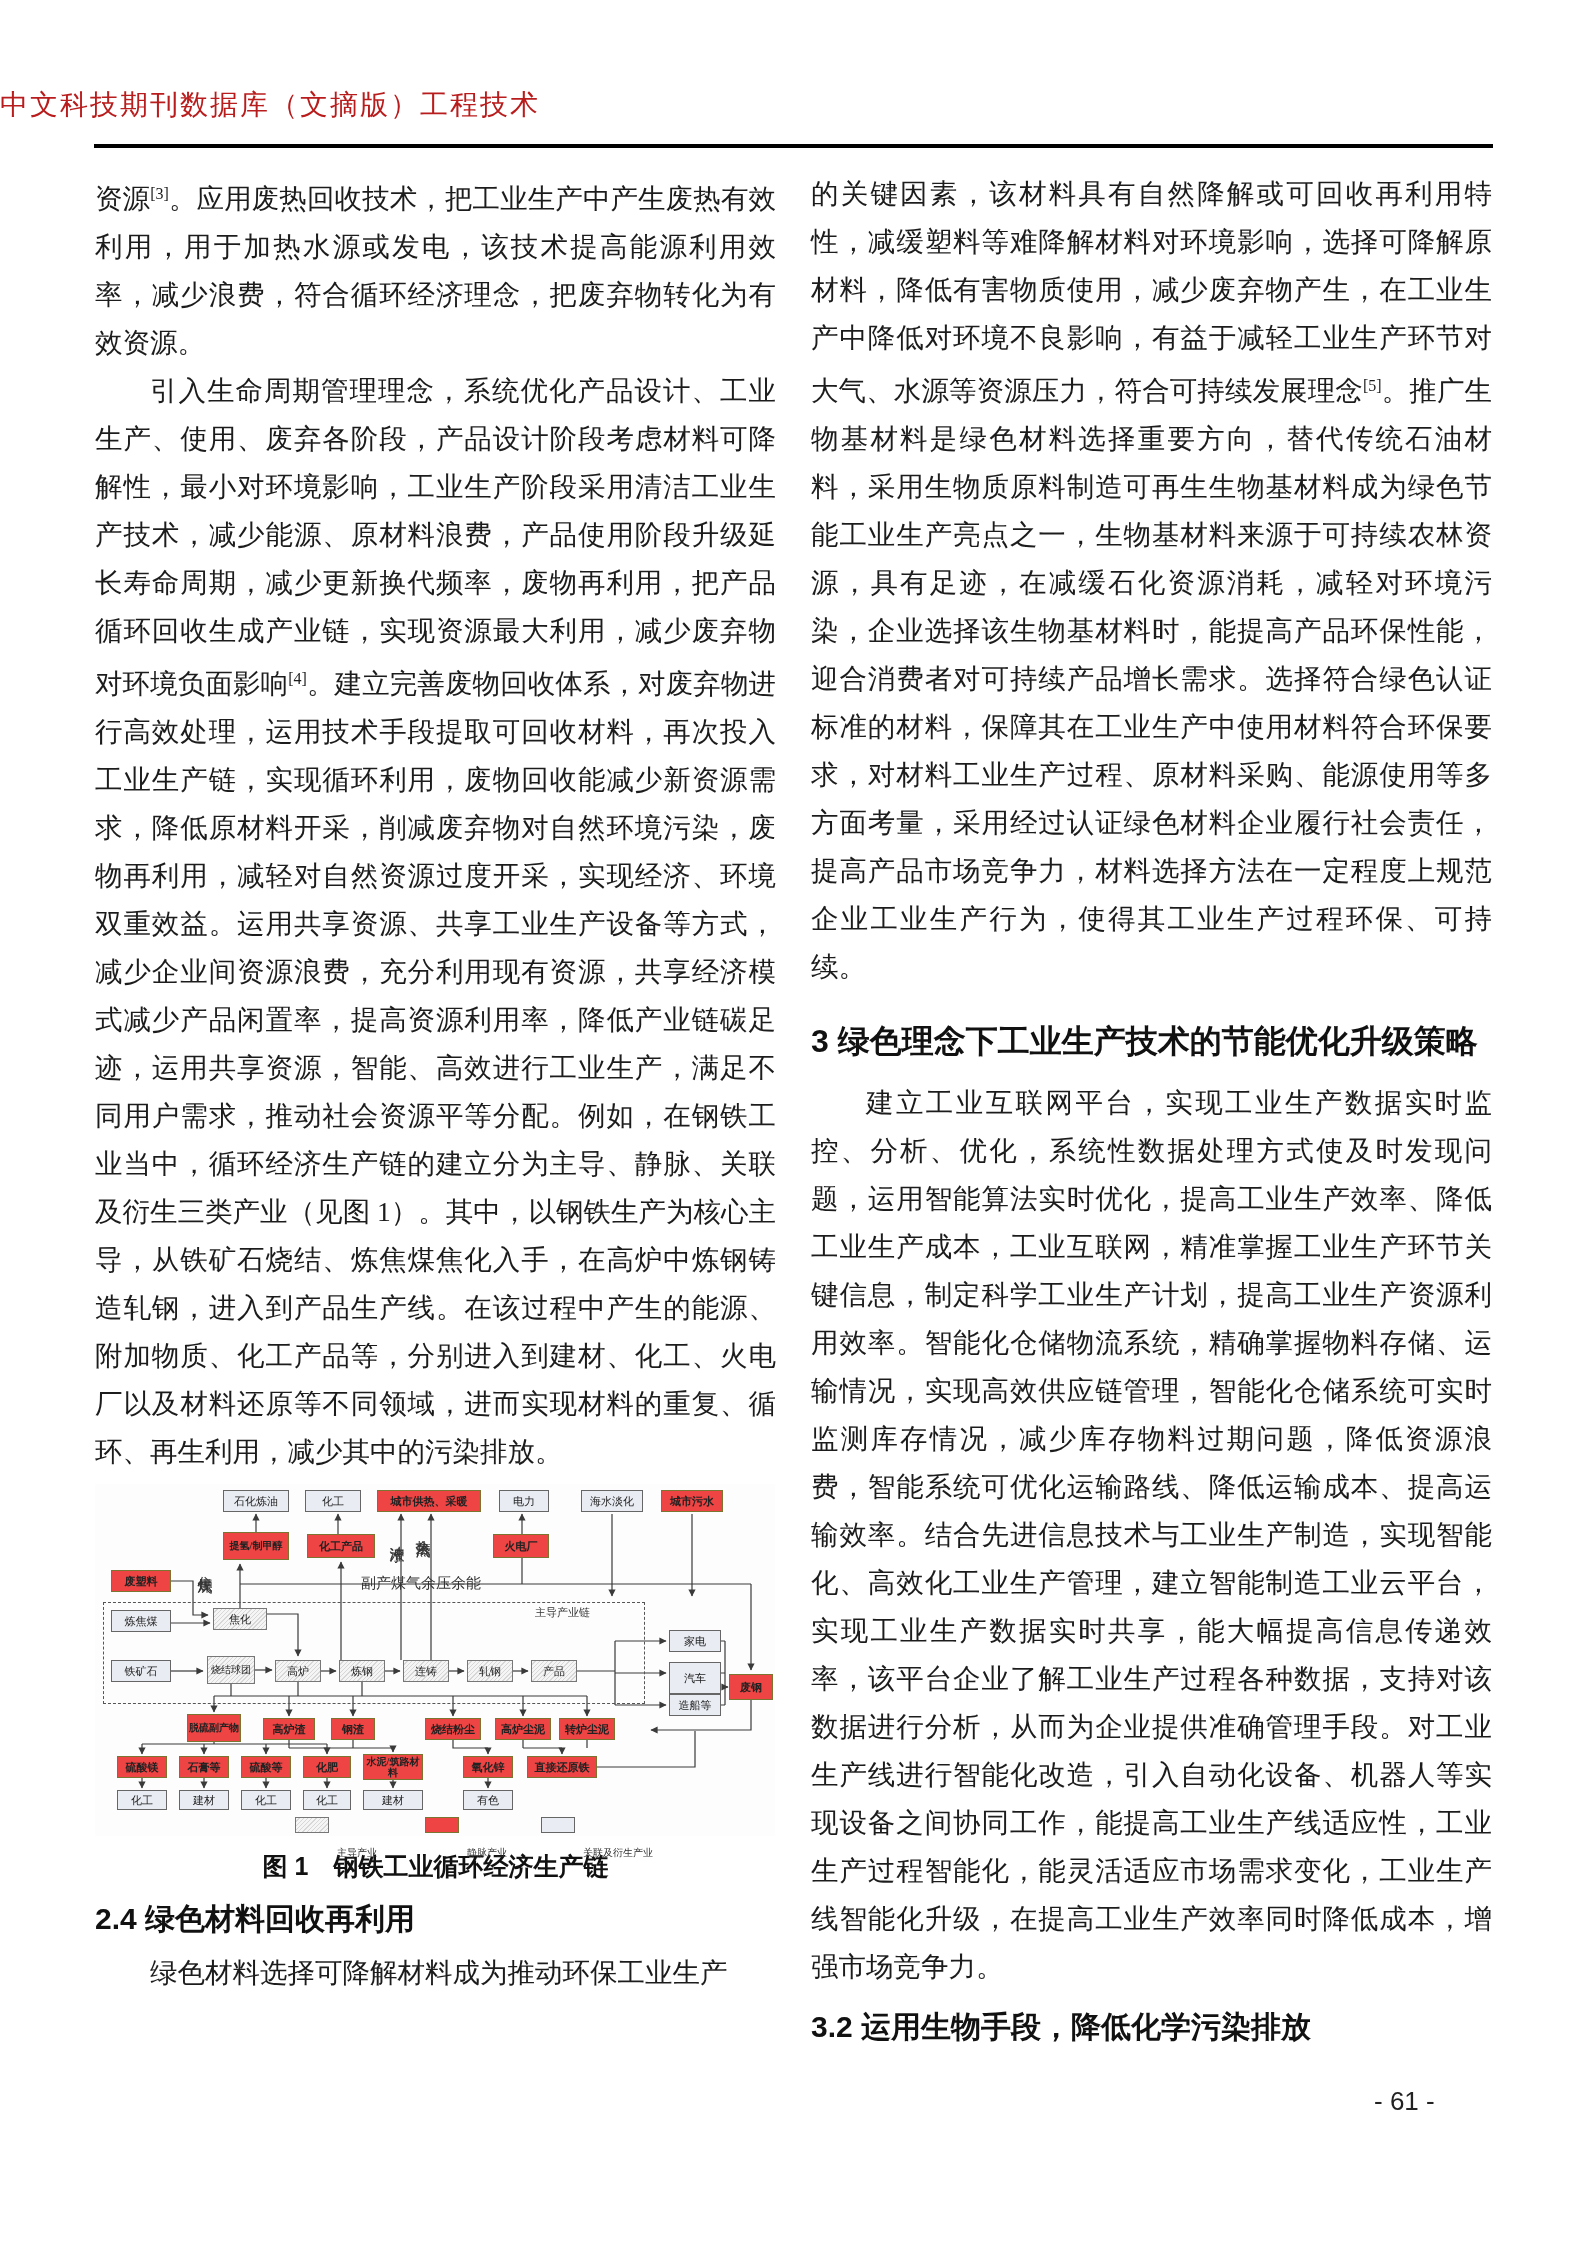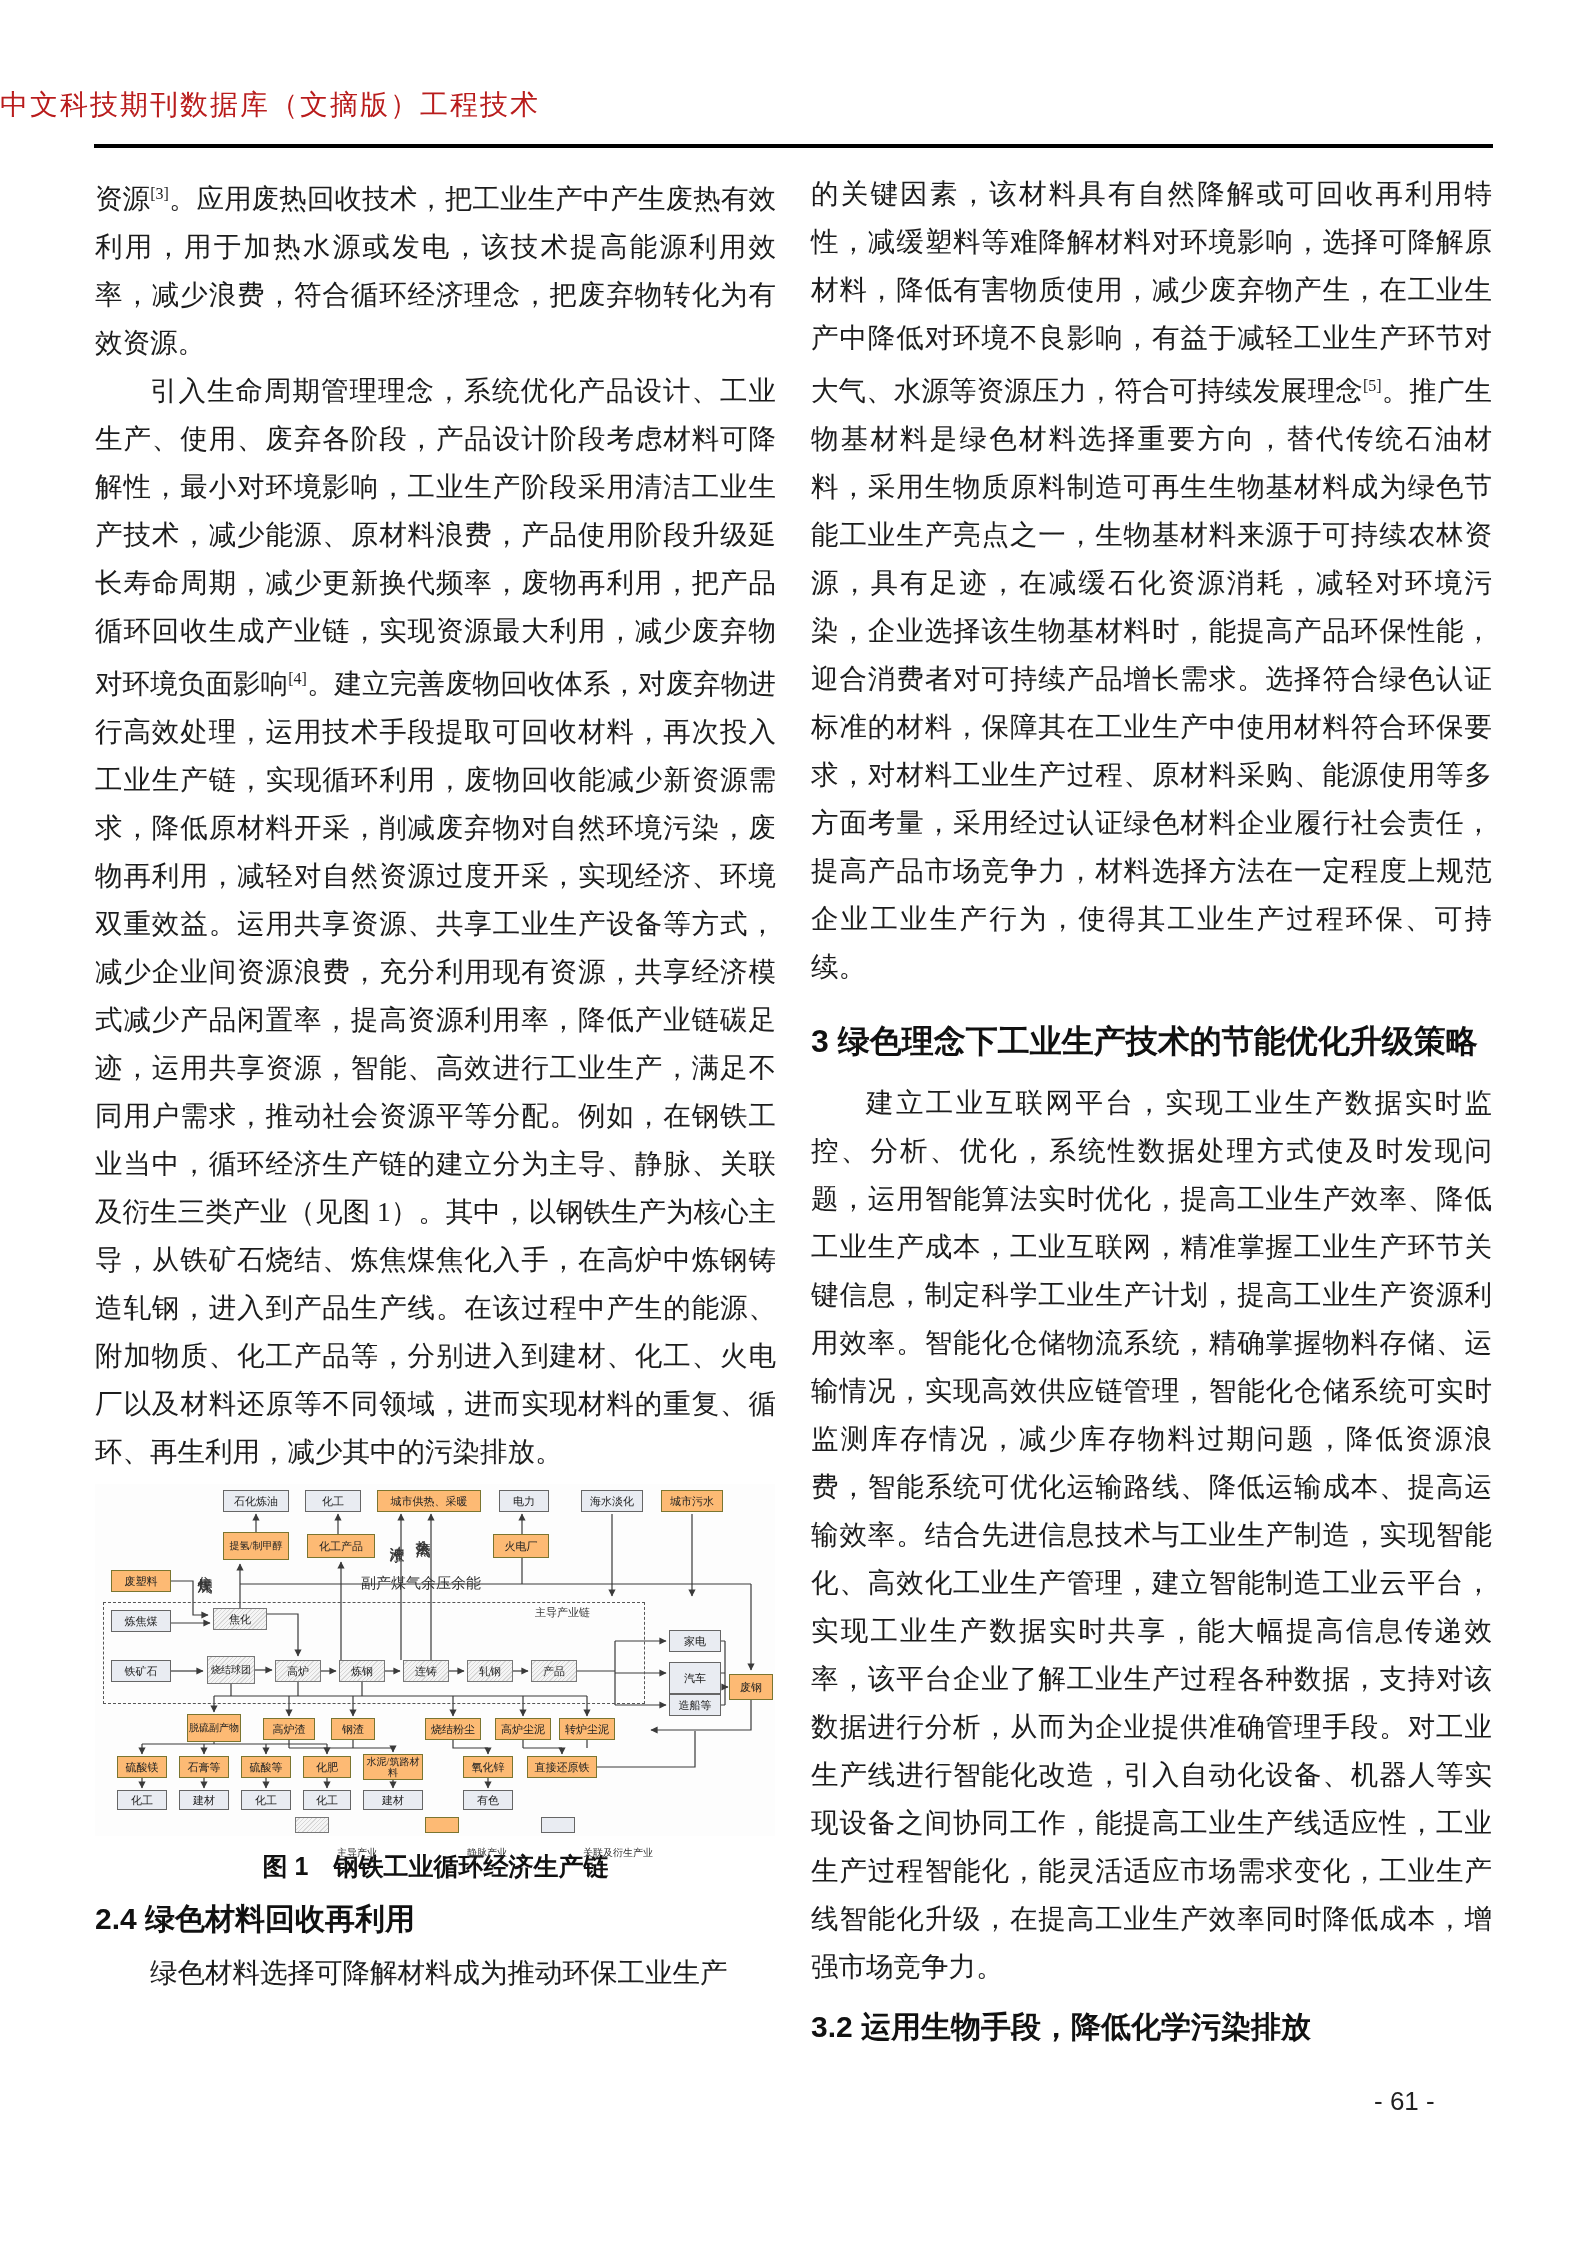--- a/index.html
+++ b/index.html
@@ -17,21 +17,21 @@
   h2.sub{margin:16px 0 10px 0;font-family:"Liberation Sans","DejaVu Sans",sans-serif;
         font-weight:bold;font-size:30px;color:#111;line-height:40px;}
   h2.sect{margin:22px 0 10px 0;font-family:"Liberation Sans","DejaVu Sans",sans-serif;
         font-weight:bold;font-size:32px;color:#111;line-height:56px;}
   .figure{position:relative;width:680px;height:352px;margin:8px 0 0 0;background:#fdfdfd;}
   .figure svg{position:absolute;left:0;top:0;}
   .n{position:absolute;box-sizing:border-box;border:1px solid #555;display:flex;
      align-items:center;justify-content:center;text-align:center;font-size:11px;
      line-height:1.12;color:#222;font-family:"Liberation Serif","DejaVu Serif",serif;
      padding:0 1px;z-index:2;}
-  .yellow{background:#fdba74;border-color:#7a7530;}
+  .yellow{background:#ef4444;border-color:#7a7530;font-weight:bold;}
   .gray{background:#e9ecf2;border-color:#666;}
   .hatch{background:repeating-linear-gradient(135deg,#f5f5f5 0px,#f5f5f5 2px,#d7d7d7 2px,#d7d7d7 3px);border-color:#777;}
   .small{font-size:10px;}
   .dashedbox{position:absolute;border:1.5px dashed #555;z-index:1;}
   .flabel{position:absolute;font-size:15px;color:#333;z-index:2;background:transparent;}
   .vlabel{writing-mode:vertical-rl;letter-spacing:1px;}
   .chainlabel{position:absolute;font-size:11px;color:#333;z-index:2;}
   .legend-label{position:absolute;font-size:10px;color:#333;z-index:2;margin-top:28px;}
   .caption{margin:14px 0 0 0;text-align:center;font-family:"Liberation Sans","DejaVu Sans",sans-serif;
         font-weight:bold;font-size:25px;color:#111;}

